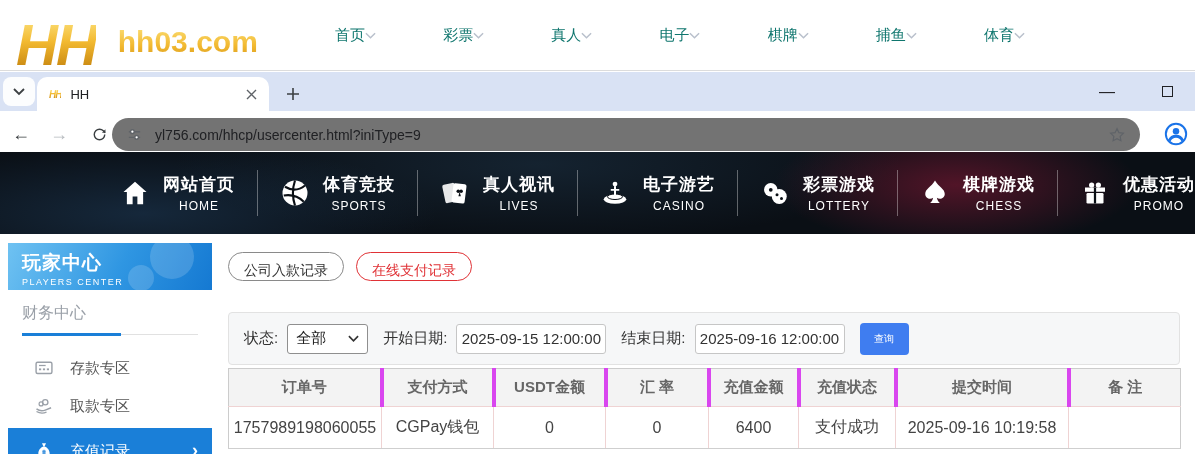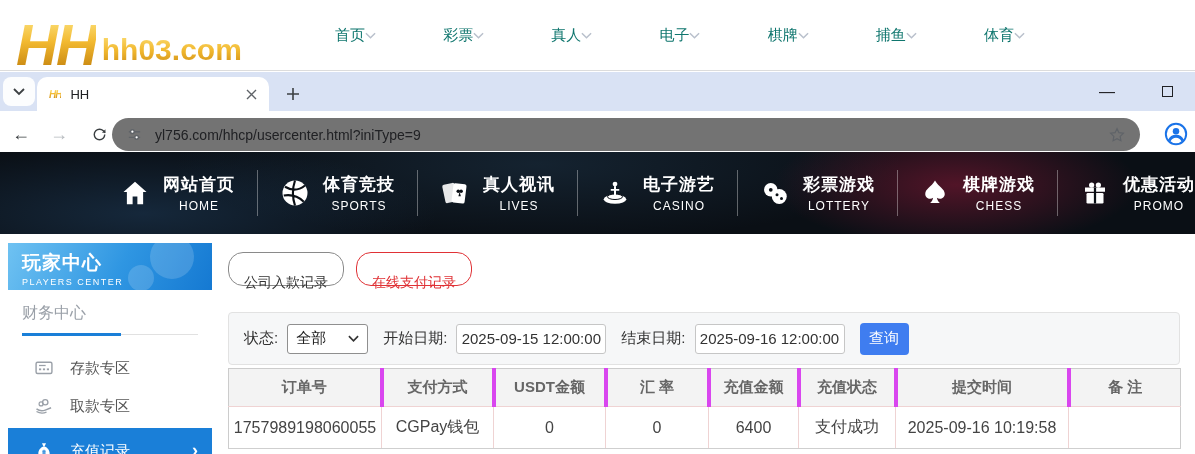--- a/index.html
+++ b/index.html
@@ -6,21 +6,21 @@
   html,body { width:1195px; height:454px; overflow:hidden; background:#fff;
     font-family:"Liberation Sans","DejaVu Sans",sans-serif; }
   .stage { position:relative; width:1195px; height:454px; overflow:hidden; background:#fff; }
 
   
   .site-header { position:absolute; top:0; left:0; width:100%; height:71px; background:#fff; border-bottom:1px solid #dcdcdc; }
   .logo { position:absolute; left:16px; top:0; height:71px; display:flex; align-items:flex-end; cursor:pointer; }
   .gold-text { background:linear-gradient(180deg,#fce07a 0%,#f2b930 45%,#c4820e 100%);
     -webkit-background-clip:text; background-clip:text; color:transparent; }
   .logo-hh { font-size:58px; font-weight:bold; font-style:italic; line-height:0.92; letter-spacing:-2px; }
-  .logo-domain { font-size:30px; font-weight:bold; margin-left:6px; padding-bottom:4px; }
+  .logo-domain { font-size:30px; font-weight:bold; margin-left:22px; padding-bottom:12px; }
   .site-nav { position:absolute; left:335px; top:0; width:690px; height:71px; display:flex; align-items:center; justify-content:space-between; }
   .site-nav-item { display:flex; align-items:center; gap:0; font-size:15px; color:#0f766e; cursor:pointer; }
   .chev-down { width:11px; height:7px; }
 
   
   .tabstrip { position:absolute; top:72px; left:0; width:100%; height:39px; background:#d9e2f4; }
   .tabsearch { position:absolute; left:3px; top:5px; width:32px; height:29px; background:#fcfdfe; border-radius:8px;
     display:flex; align-items:center; justify-content:center; cursor:pointer; }
   .tab { position:absolute; left:37px; top:5px; width:232px; height:34px; background:#fff; border-radius:10px 10px 0 0;
     display:flex; align-items:center; padding:0 10px 0 12px; cursor:pointer; }
@@ -75,34 +75,34 @@
   .sb-section::after { content:""; position:absolute; left:0; bottom:-2px; width:56%; height:3px; background:#1a7fd8; }
   .sb-items { margin-top:14px; }
   .sb-item { display:flex; align-items:center; gap:16px; padding:0 0 0 26px; height:38px; color:#555; font-size:15px; cursor:pointer; position:relative; }
   .sb-item .sb-ic { width:20px; height:20px; flex:0 0 auto; }
   .sb-item.active { background:#1a7fd8; color:#fff; height:46px; margin-top:3px; }
   .sb-item.active::after { content:"›"; position:absolute; right:14px; top:50%; transform:translateY(-54%);
     font-size:18px; font-weight:bold; color:#fff; }
 
   
   .tabs-row { position:absolute; left:228px; top:12px; display:flex; gap:12px; }
-  .pill { height:29px; line-height:27px; padding:16px 15px; border:1px solid #8a8a8a; border-radius:15px;
+  .pill { height:29px; line-height:27px; padding:4px 15px; border:1px solid #8a8a8a; border-radius:15px;
     font-size:14px; color:#333; background:#fff; cursor:pointer; white-space:nowrap; }
   .pill.active { border-color:#e03236; color:#e03236; }
 
   .filterbox { position:absolute; left:228px; top:72px; width:952px; height:53px; background:#f6f7f8;
     border:1px solid #e2e2e2; border-radius:4px; display:flex; align-items:center; padding-left:15px; }
   .f-label { font-size:15px; color:#333; white-space:nowrap; }
   .f-select { margin-left:9px; width:81px; height:30px; background:#fff; border:1px solid #8f8f8f; border-radius:3px;
     display:flex; align-items:center; justify-content:space-between; padding:0 8px; font-size:15px; color:#222; cursor:pointer; }
   .f-input { margin-left:9px; width:150px; height:30px; background:#fff; border:1px solid #c6c6c6; border-radius:3px;
     font-size:15px; color:#333; text-align:center; font-family:"Liberation Sans","DejaVu Sans",sans-serif; }
   .ml14 { margin-left:15px; }
   .f-btn { margin-left:15px; width:49px; height:32px; background:#3f7df0; color:#fff; border:none; border-radius:4px;
-    font-size:15px; cursor:pointer; font-family:inherit; }
+    font-size:10px; cursor:pointer; font-family:inherit; }
 
   table.records { position:absolute; left:228px; top:128px; width:952px; border-collapse:collapse; table-layout:fixed;
     border:1px solid #ccc; background:#fff; }
   table.records th { height:38px; background:#f3f3f3; color:#666; font-size:15px; font-weight:bold;
     border-right:4px solid #d946ef; border-bottom:1px solid #efd3d3; text-align:center; }
   table.records td { height:42px; color:#444; font-size:16px; text-align:center;
     border-right:1px solid #efd3d3; border-bottom:1px solid #cfcfcf; background:#fff; }
   table.records th:last-child, table.records td:last-child { border-right:none; }
 </style>
 </head>

